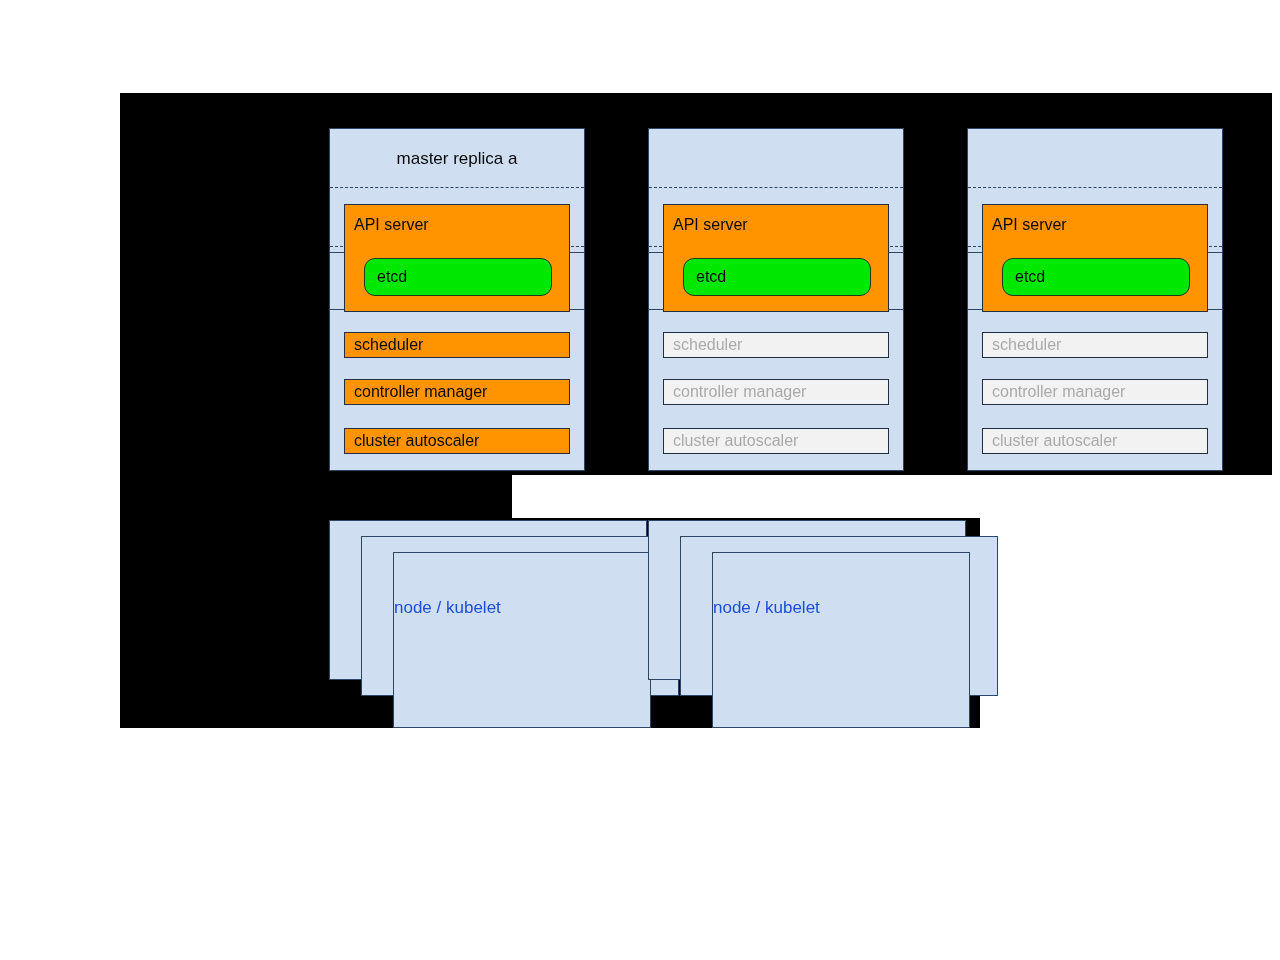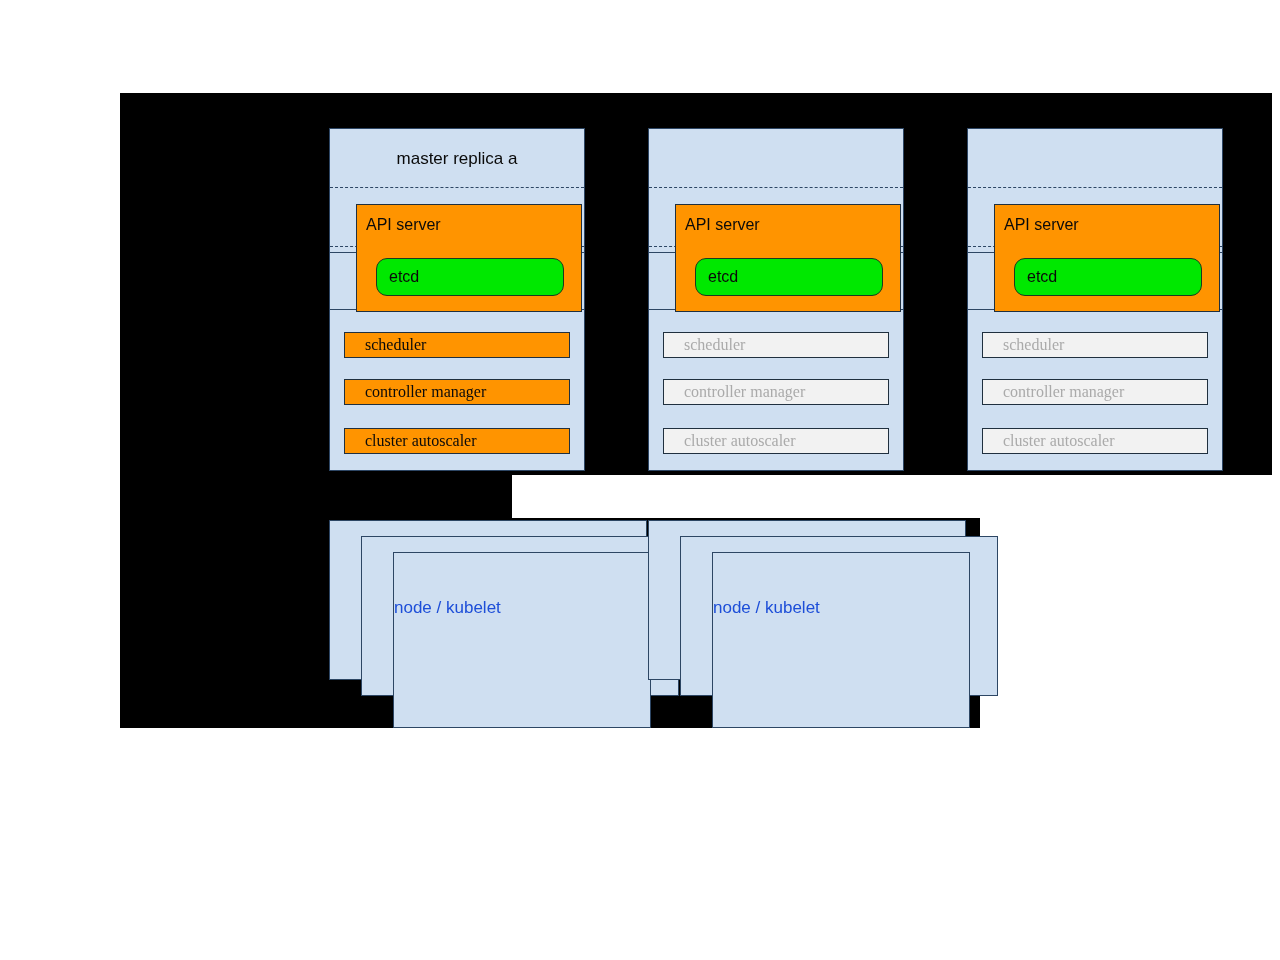--- a/index.html
+++ b/index.html
@@ -64,39 +64,37 @@
 
   
   .comp {
     position: absolute;
     box-sizing: border-box;
     border: 1px solid #20303f;
     font-size: 16px;
     line-height: 1;
     display: flex;
     align-items: center;
-    padding-left: 20px;
-    font-family: Liberation Serif, serif;
+    padding-left: 9px;
   }
   .comp.active {
     background: #ff9400;
     color: #0a0a0a;
   }
   .comp.inactive {
     background: #f2f2f2;
     color: #aaaaaa;
   }
 
   
   .apiblock {
     position: absolute;
     box-sizing: border-box;
     background: #ff9400;
     border: 1px solid #20303f;
-    margin-left: 12px;
   }
   .apilabel {
     position: absolute;
     left: 9px;
     top: 12px;
     font-size: 16px;
     color: #0a0a0a;
     line-height: 1;
   }
   .etcd {

